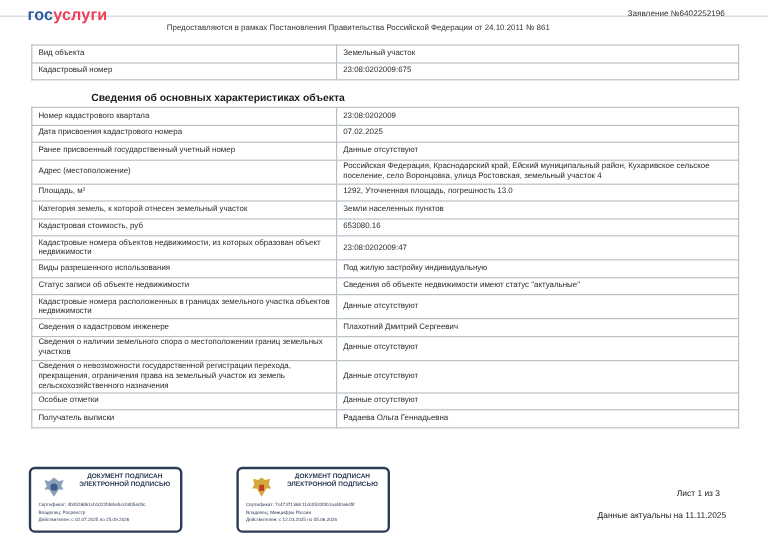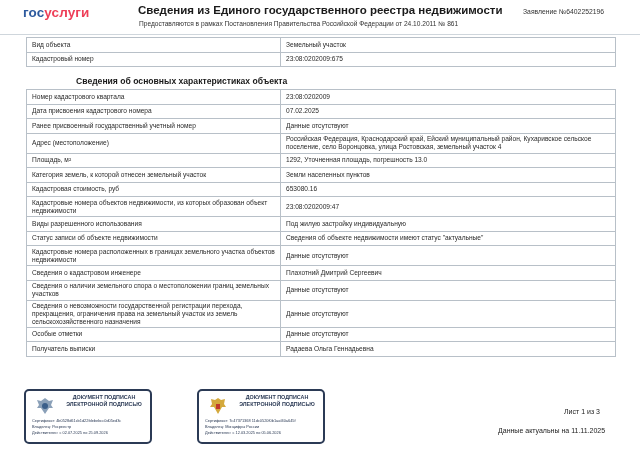--- a/index.html
+++ b/index.html
@@ -1,18 +1,18 @@
 <!DOCTYPE html>
 <html><head>
 <meta charset="utf-8">
 <style>
   * { box-sizing: border-box; margin: 0; padding: 0; }
   html, body { width: 640px; height: 452px; background: #ffffff; overflow: hidden; }
   body { font-family: "Liberation Sans", "DejaVu Sans", sans-serif; color: #222; position: relative; }
-  .header { position: absolute; left: 0; top: 0; width: 640px; height: 35px; border-bottom: 1px solid #cfd6dc; }
+  .header { position: absolute; left: 0; top: 0; width: 640px; height: 14px; border-bottom: 1px solid #cfd6dc; }
   .logo { position: absolute; left: 23px; top: 5px; font-size: 13.5px; font-weight: bold; letter-spacing: 0.1px; }
   .logo .gos { color: #0d4cd3; color: #2d5a9e; }
   .logo .usl { color: #ee3f58; }
   .title { position: absolute; left: 138px; top: 4px; font-size: 11.5px; font-weight: bold; color: #1a1a1a; }
   .subtitle { position: absolute; left: 139px; top: 20px; font-size: 6.6px; color: #333; }
   .appno { position: absolute; left: 523px; top: 8px; font-size: 6.8px; color: #333; }
 
   table { border-collapse: collapse; position: absolute; left: 26px; width: 590px; font-size: 6.6px; color: #2a2a2a; }
   td { border: 1px solid #b8c0c8; padding: 1px 5px; vertical-align: middle; line-height: 8px; }
   td.k { width: 254px; }
@@ -28,21 +28,20 @@
   .footer-page { position: absolute; left: 564px; top: 408px; font-size: 7px; color: #222; }
   .footer-date { position: absolute; left: 498px; top: 427px; font-size: 7px; color: #222; }
 </style>
 </head>
 <body>
 
 <div class="header">
   <div class="logo">
     <span class="gos">гос</span><span class="usl">услуги</span>
   </div>
-  <div class="title">Сведения из Единого государственного реестра недвижимости</div>
   <div class="subtitle">Предоставляются в рамках Постановления Правительства Российской Федерации от 24.10.2011 № 861</div>
   <div class="appno">Заявление №6402252196</div>
 </div>
 
 <table style="top:37px;">
   <tbody>
       <tr class="h15">
     <td class="k">Вид объекта</td>
     <td>Земельный участок</td>
   </tr>

